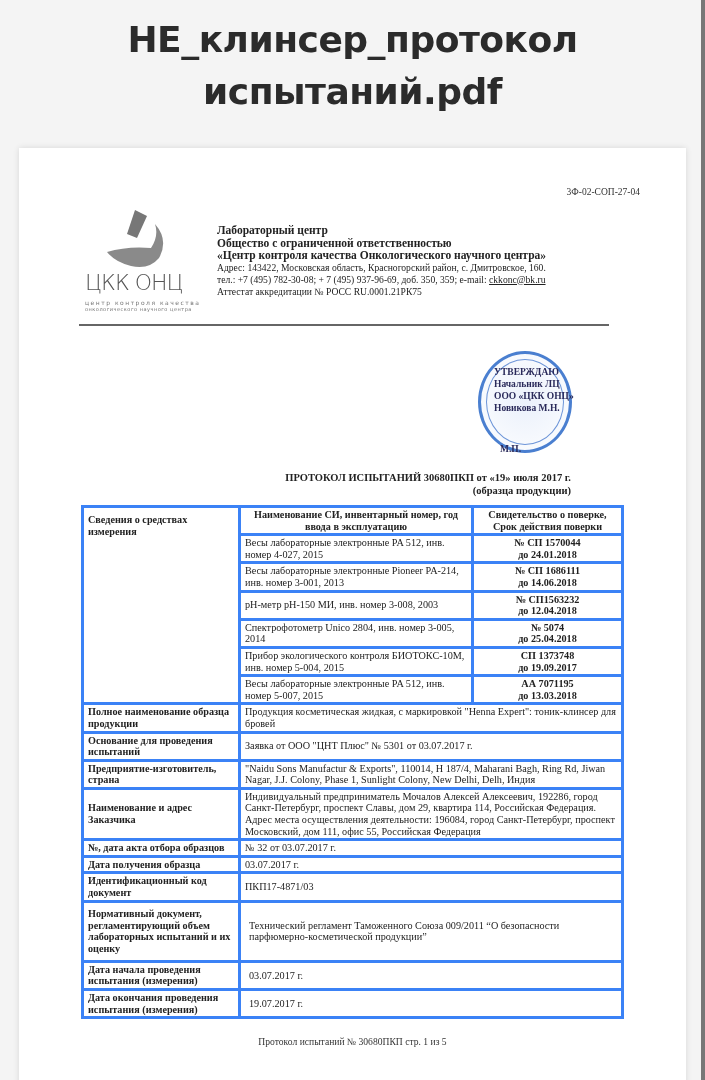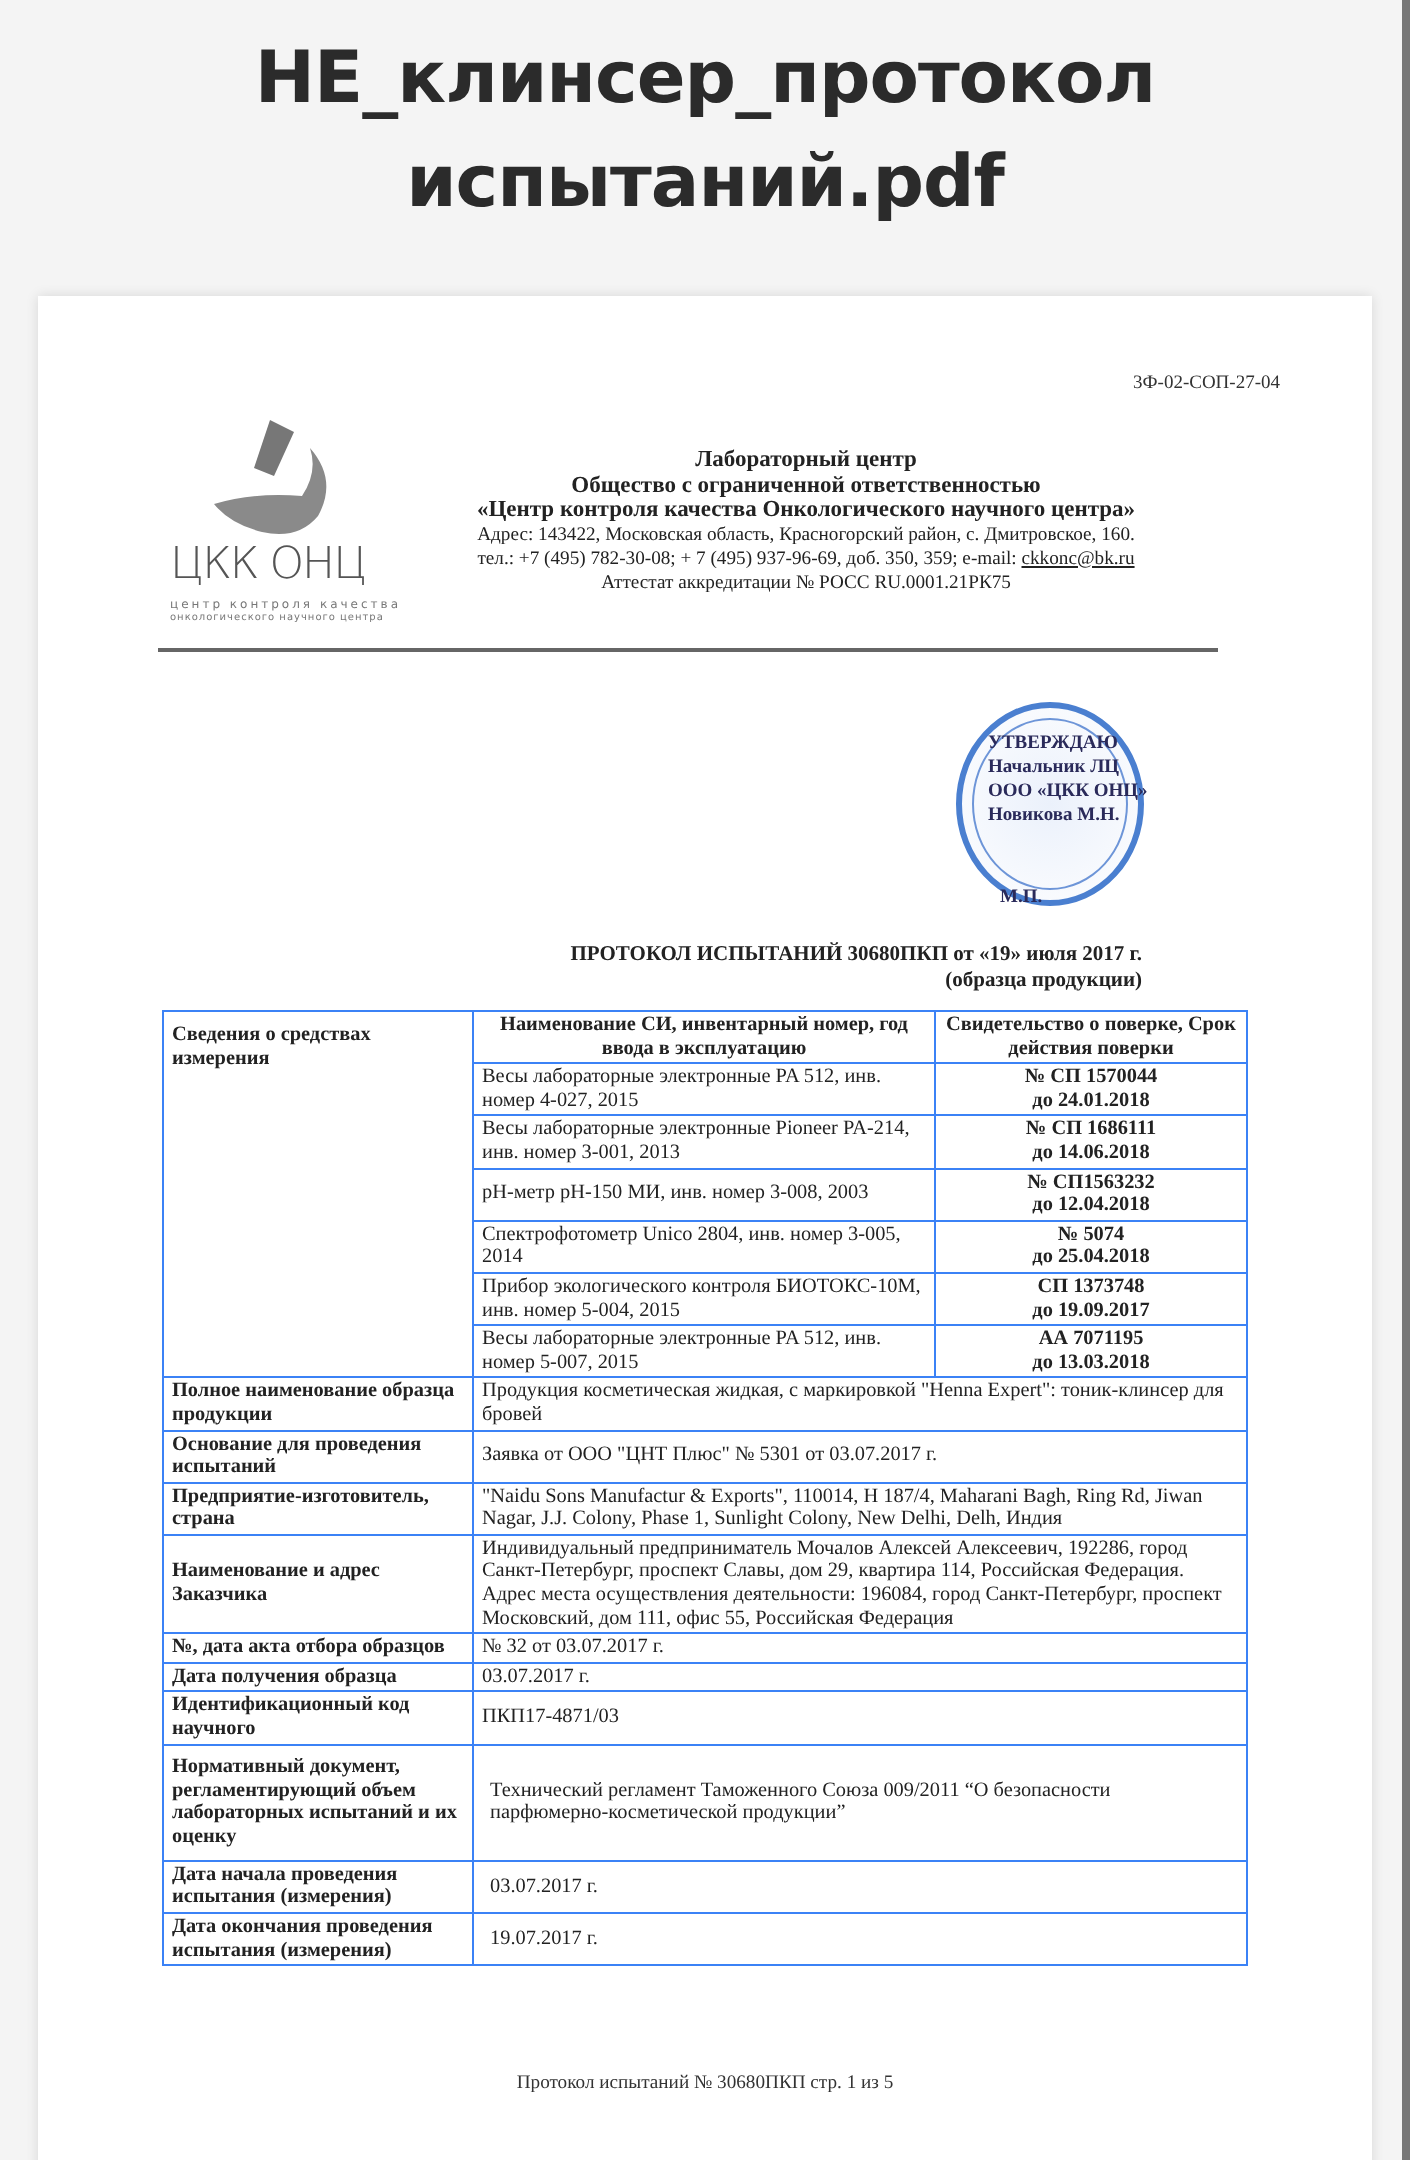--- a/index.html
+++ b/index.html
@@ -37,22 +37,22 @@
       position: absolute; left: 6px; top: 64px;
       font-family: "DejaVu Sans", sans-serif; font-weight: 300;
       font-size: 22px; color: #555; letter-spacing: -1px;
     }
     .logo-sub {
       position: absolute; left: 6px; top: 94px; width: 130px;
       font-family: "DejaVu Sans", sans-serif;
       font-size: 6px; line-height: 6px; color: #777; letter-spacing: 1.5px;
     }
     .header-block {
-      position: absolute; left: 179px; top: 76px; width: 410px;
-      text-align: center; line-height: 12.5px;
+      position: absolute; left: 198px; top: 76px; width: 410px;
+      text-align: left; line-height: 12.5px;
     }
     .h-lab { font-weight: bold; font-size: 11.5px; }
     .h-org { font-weight: bold; font-size: 11.5px; }
     .h-name { font-weight: bold; font-size: 11.5px; }
     .h-small { font-size: 9.6px; line-height: 12px; }
     .h-small u { text-decoration: underline; margin-top: 40px; }
     .header-rule {
       position: absolute; left: 60px; top: 176px; width: 530px; height: 2px;
       background: #666;
     }
@@ -81,21 +81,21 @@
       position: absolute; left: 152px; top: 323px; width: 400px;
       text-align: right; font-size: 10.5px; line-height: 13px;
     }
     .protocol-title .t1 { font-weight: bold; }
     .protocol-title .t2 { font-weight: bold; }
     table.main {
       position: absolute; left: 62px; top: 357px; width: 543px;
       border-collapse: collapse; font-size: 10.2px; line-height: 11.6px;
     }
     table.main td {
-      border: 1px solid #3b82f6; padding: 1px 4px; vertical-align: middle;
+      border: 3px solid #3b82f6; padding: 1px 4px; vertical-align: middle;
     }
     td.lbl { font-weight: bold; width: 146px; }
     td.lbl.top { vertical-align: top; padding-top: 6px; }
     td.hdr { font-weight: bold; text-align: center; }
     td.si { width: 222px; margin-top: 32px; }
     td.cert { text-align: center; font-weight: bold; }
     .footer-note {
       position: absolute; left: 0; top: 888px; width: 667px;
       text-align: center; font-size: 9.6px; color: #333;
     }
@@ -215,21 +215,21 @@
         </tr>
         <tr>
           <td class="lbl">№, дата акта отбора образцов</td>
           <td colspan="2">№ 32 от 03.07.2017 г.</td>
         </tr>
         <tr>
           <td class="lbl">Дата получения образца</td>
           <td colspan="2">03.07.2017 г.</td>
         </tr>
         <tr>
-          <td class="lbl">Идентификационный код научного</td>
+          <td class="lbl">Идентификационный код документ</td>
           <td colspan="2">ПКП17-4871/03</td>
         </tr>
         <tr>
           <td class="lbl">Нормативный документ, регламентирующий объем лабораторных испытаний и их оценку</td>
           <td colspan="2" style="padding: 17px 8px;">Технический регламент Таможенного Союза 009/2011 “О безопасности парфюмерно-косметической продукции”</td>
         </tr>
         <tr>
           <td class="lbl">Дата начала проведения испытания (измерения)</td>
           <td colspan="2" style="padding: 1px 8px;">03.07.2017 г.</td>
         </tr>

